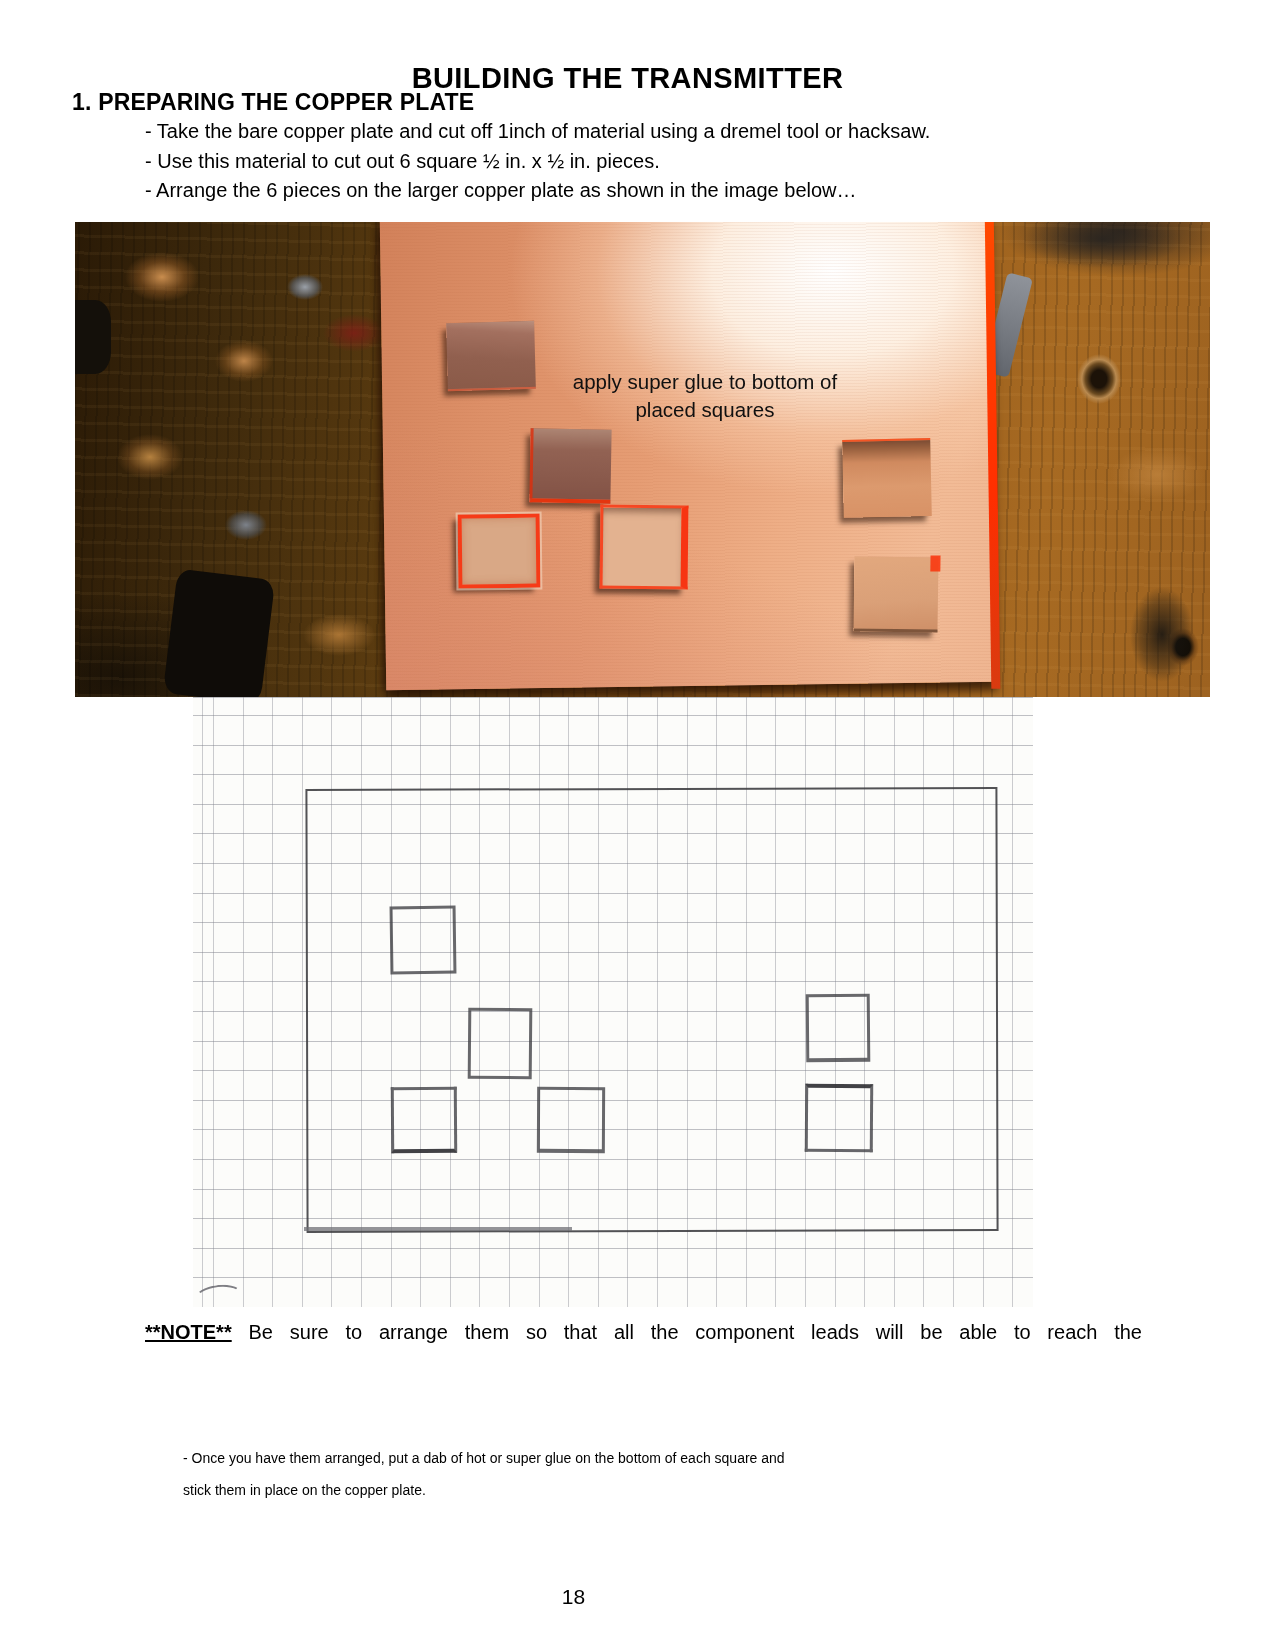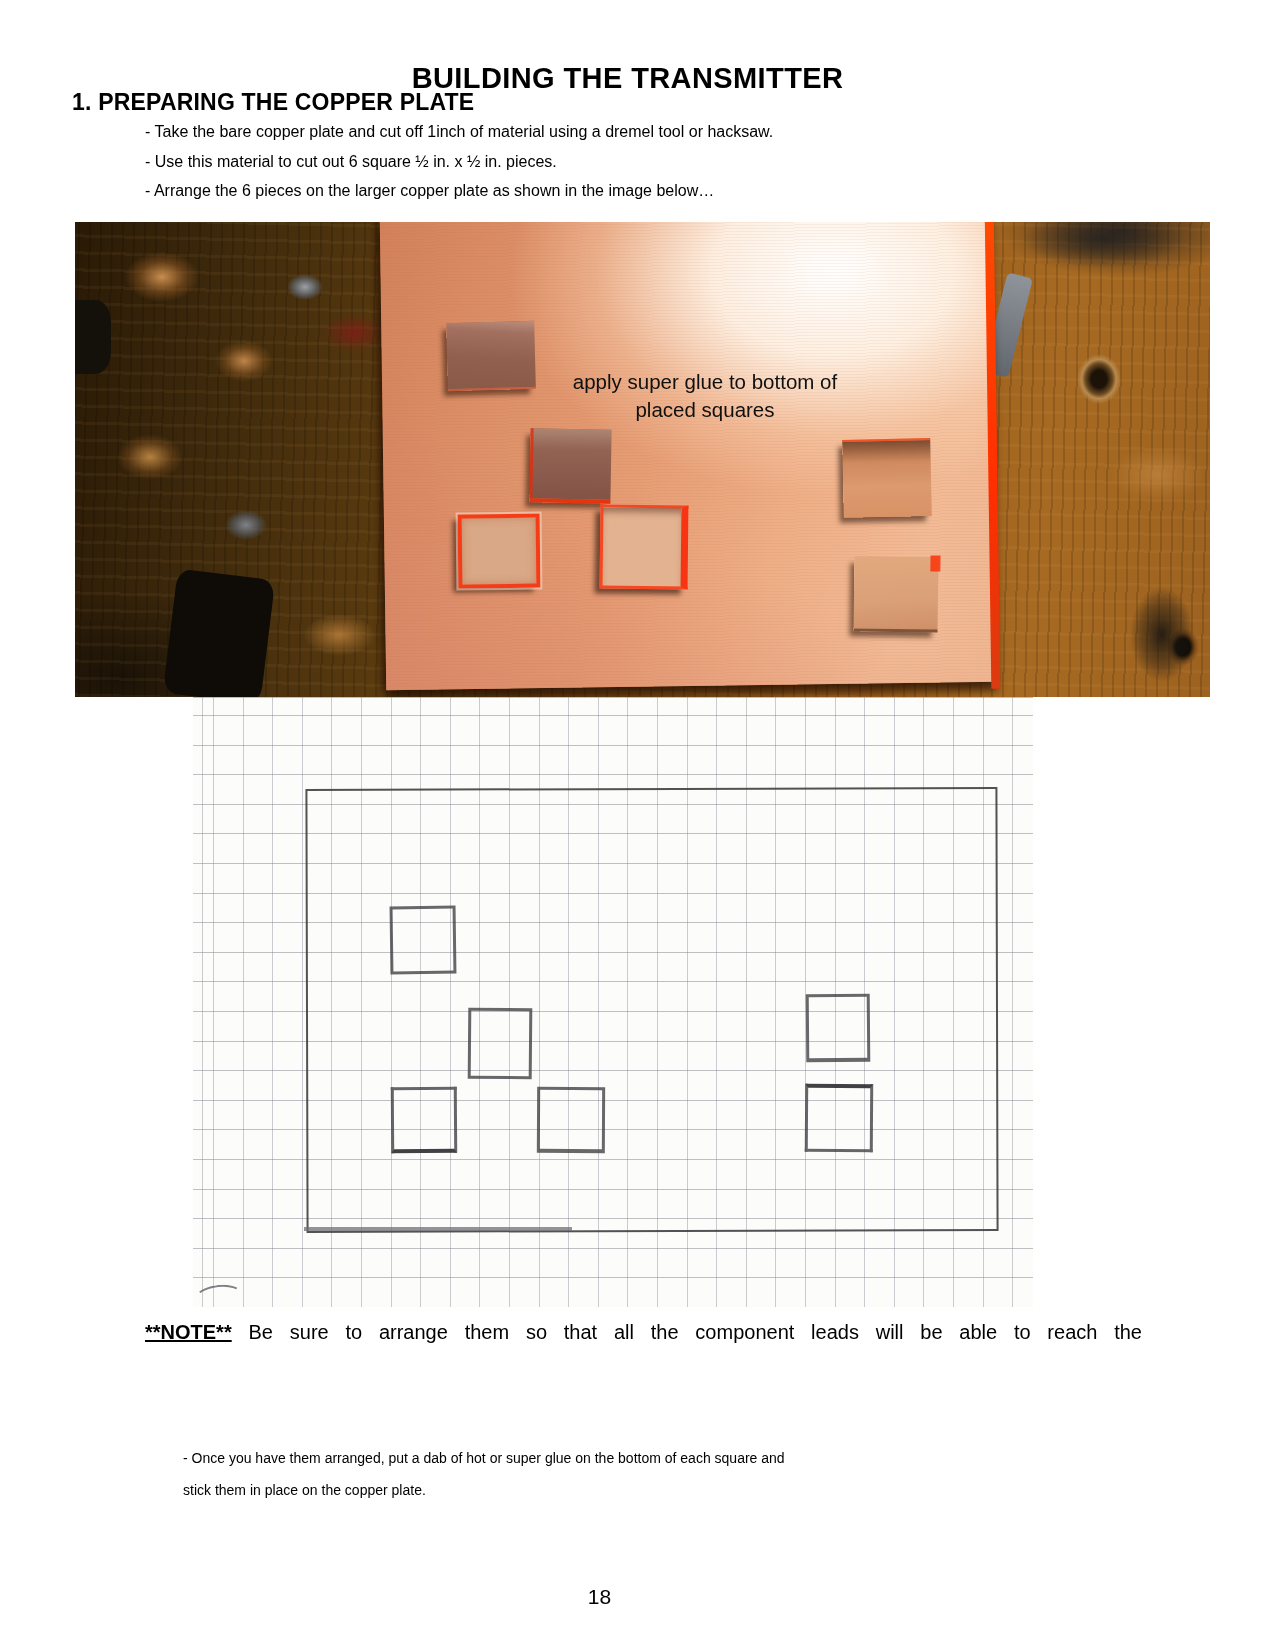--- a/index.html
+++ b/index.html
@@ -13,35 +13,35 @@
   .title {
     position:absolute; top:62px; left:0; width:1255px; text-align:center;
     font-size:29px; font-weight:bold; letter-spacing:0.4px;
   }
   .heading {
     position:absolute; top:89px; left:72px;
     font-size:23px; font-weight:bold; letter-spacing:0.2px;
   }
   .steps {
     position:absolute; top:117px; left:145px; width:1040px;
-    font-size:16px; line-height:29.5px;
+    font-size:20px; line-height:29.5px;
   }
   .note {
     position:absolute; top:1317px; left:145px; width:997px;
     font-size:20px; line-height:31.5px;
   }
   .note .just { text-align:justify; text-align-last:justify; }
   .note b { font-weight:bold;text-decoration:underline; }
   .closing {
     position:absolute; top:1443px; left:145px; width:1005px;
     font-size:14px; line-height:31.5px;margin-left:38px;
   }
   .pagenum {
-    position:absolute; top:1585px; left:16px; width:1147px;
-    text-align:center; font-size:21px;padding-left:10px;
+    position:absolute; top:1585px; left:0; width:1147px;
+    text-align:center; font-size:21px;
   }
 
   
   .photo {
     position:absolute; left:75px; top:222px; width:1135px; height:475px;
     overflow:hidden;
     background:
       radial-gradient(160px 60px at 92% 2%, rgba(35,30,28,0.85), transparent 75%),
       radial-gradient(200px 120px at 4% 96%, rgba(20,14,6,0.8), transparent 75%),
       linear-gradient(97deg, #2a1a06 0%, #3f2a0c 14%, #57390f 28%, #6b4412 40%,

